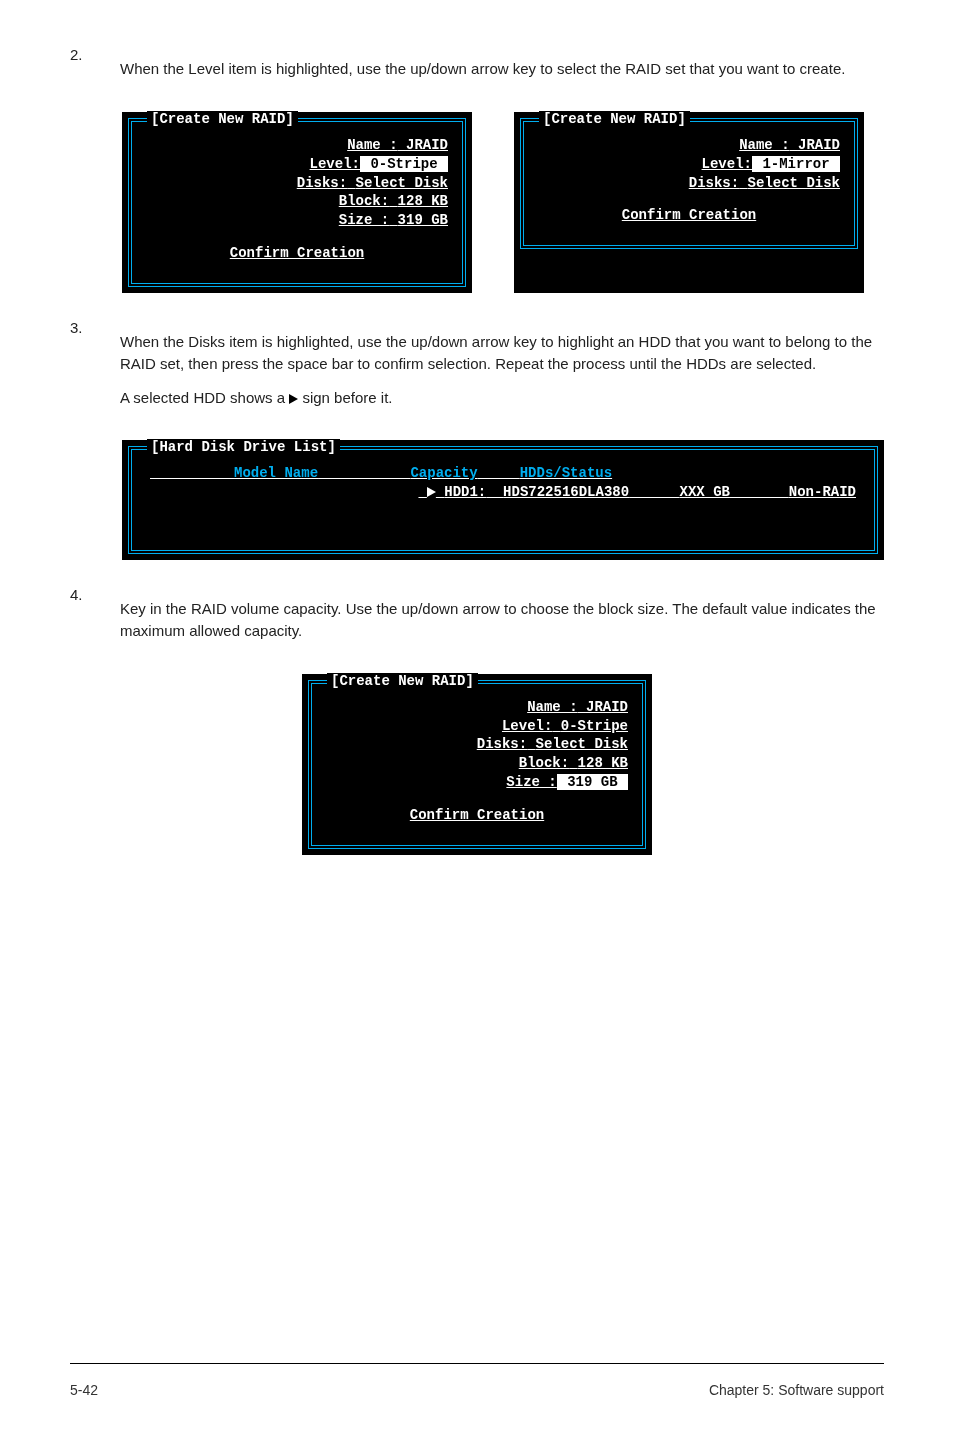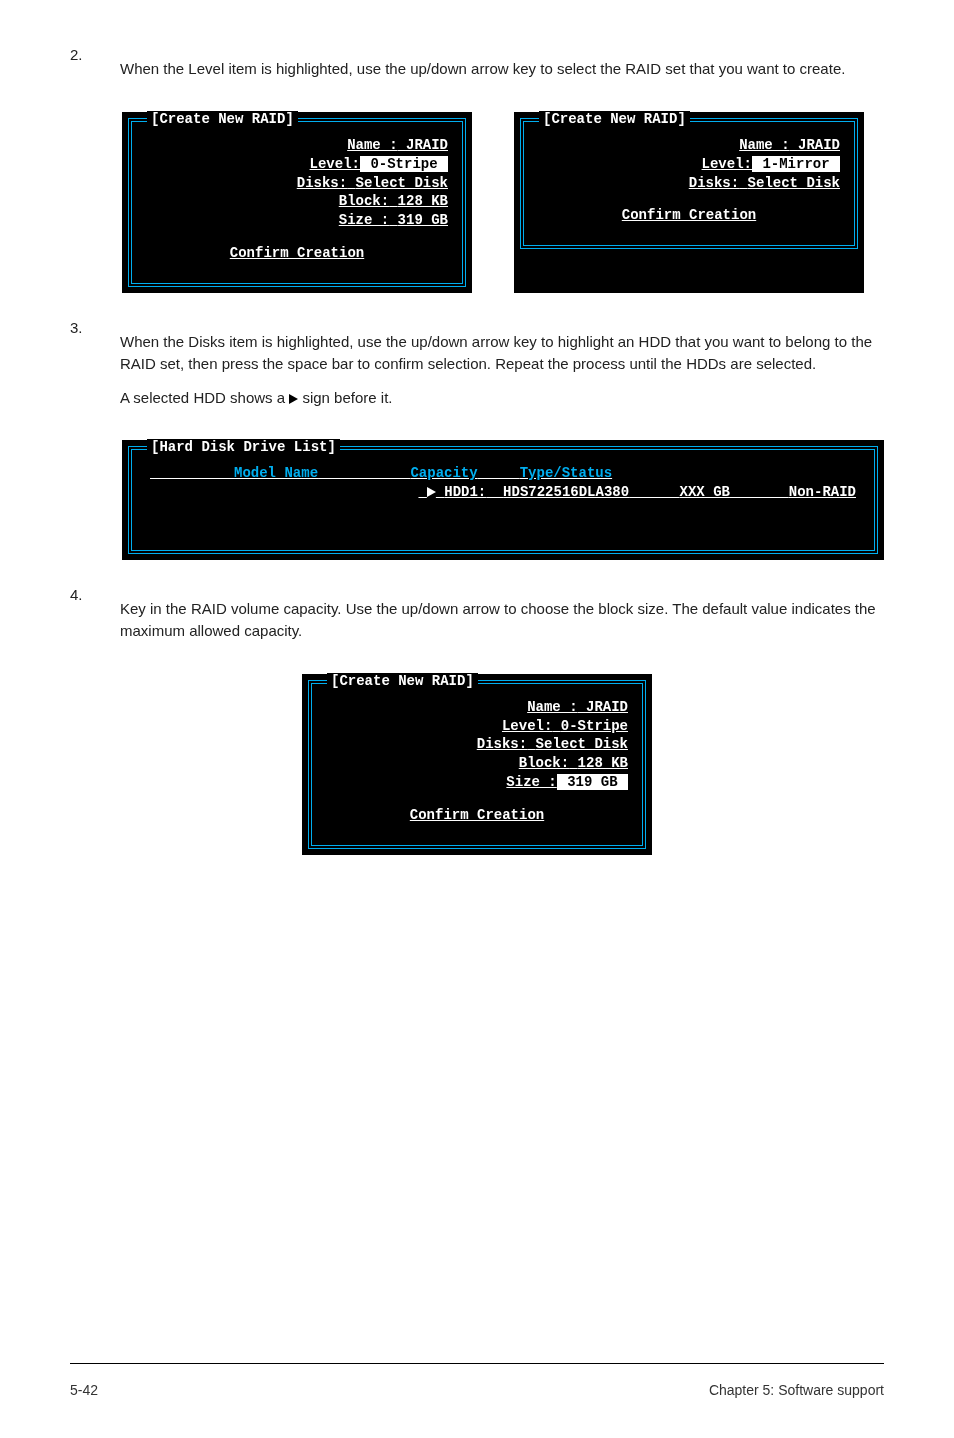--- a/index.html
+++ b/index.html
@@ -137,21 +137,21 @@
       <span>sign before it.</span>
     </p>
   </div>
 </div>
 
 <div class="term-row">
   <div class="term w-large">
     <div class="term-inner">
         <div class="term-inner2" style="padding:14px 18px 48px 18px;">
       <div class="term-title">[Hard Disk Drive List]</div>
-      <div class="hdr-row">          <span>Model Name</span>           <span>Capacity</span>     <span>Type/Status</span></div>
+      <div class="hdr-row">          <span>Model Name</span>           <span>Capacity</span>     <span>HDDs/Status</span></div>
       <div class="term-line"> <span class="tri white"></span> <span>HDD1:</span>  <span>HDS722516DLA380</span>      <span>XXX GB</span>       <span>Non-RAID</span></div>
     </div>
       </div>
   </div>
 </div>
 
 <div class="step">
   <div class="step-num">4.</div>
   <div class="step-body">
     <p>Key in the RAID volume capacity. Use the up/down arrow to choose the block size. The default value indicates the maximum allowed capacity.</p>

